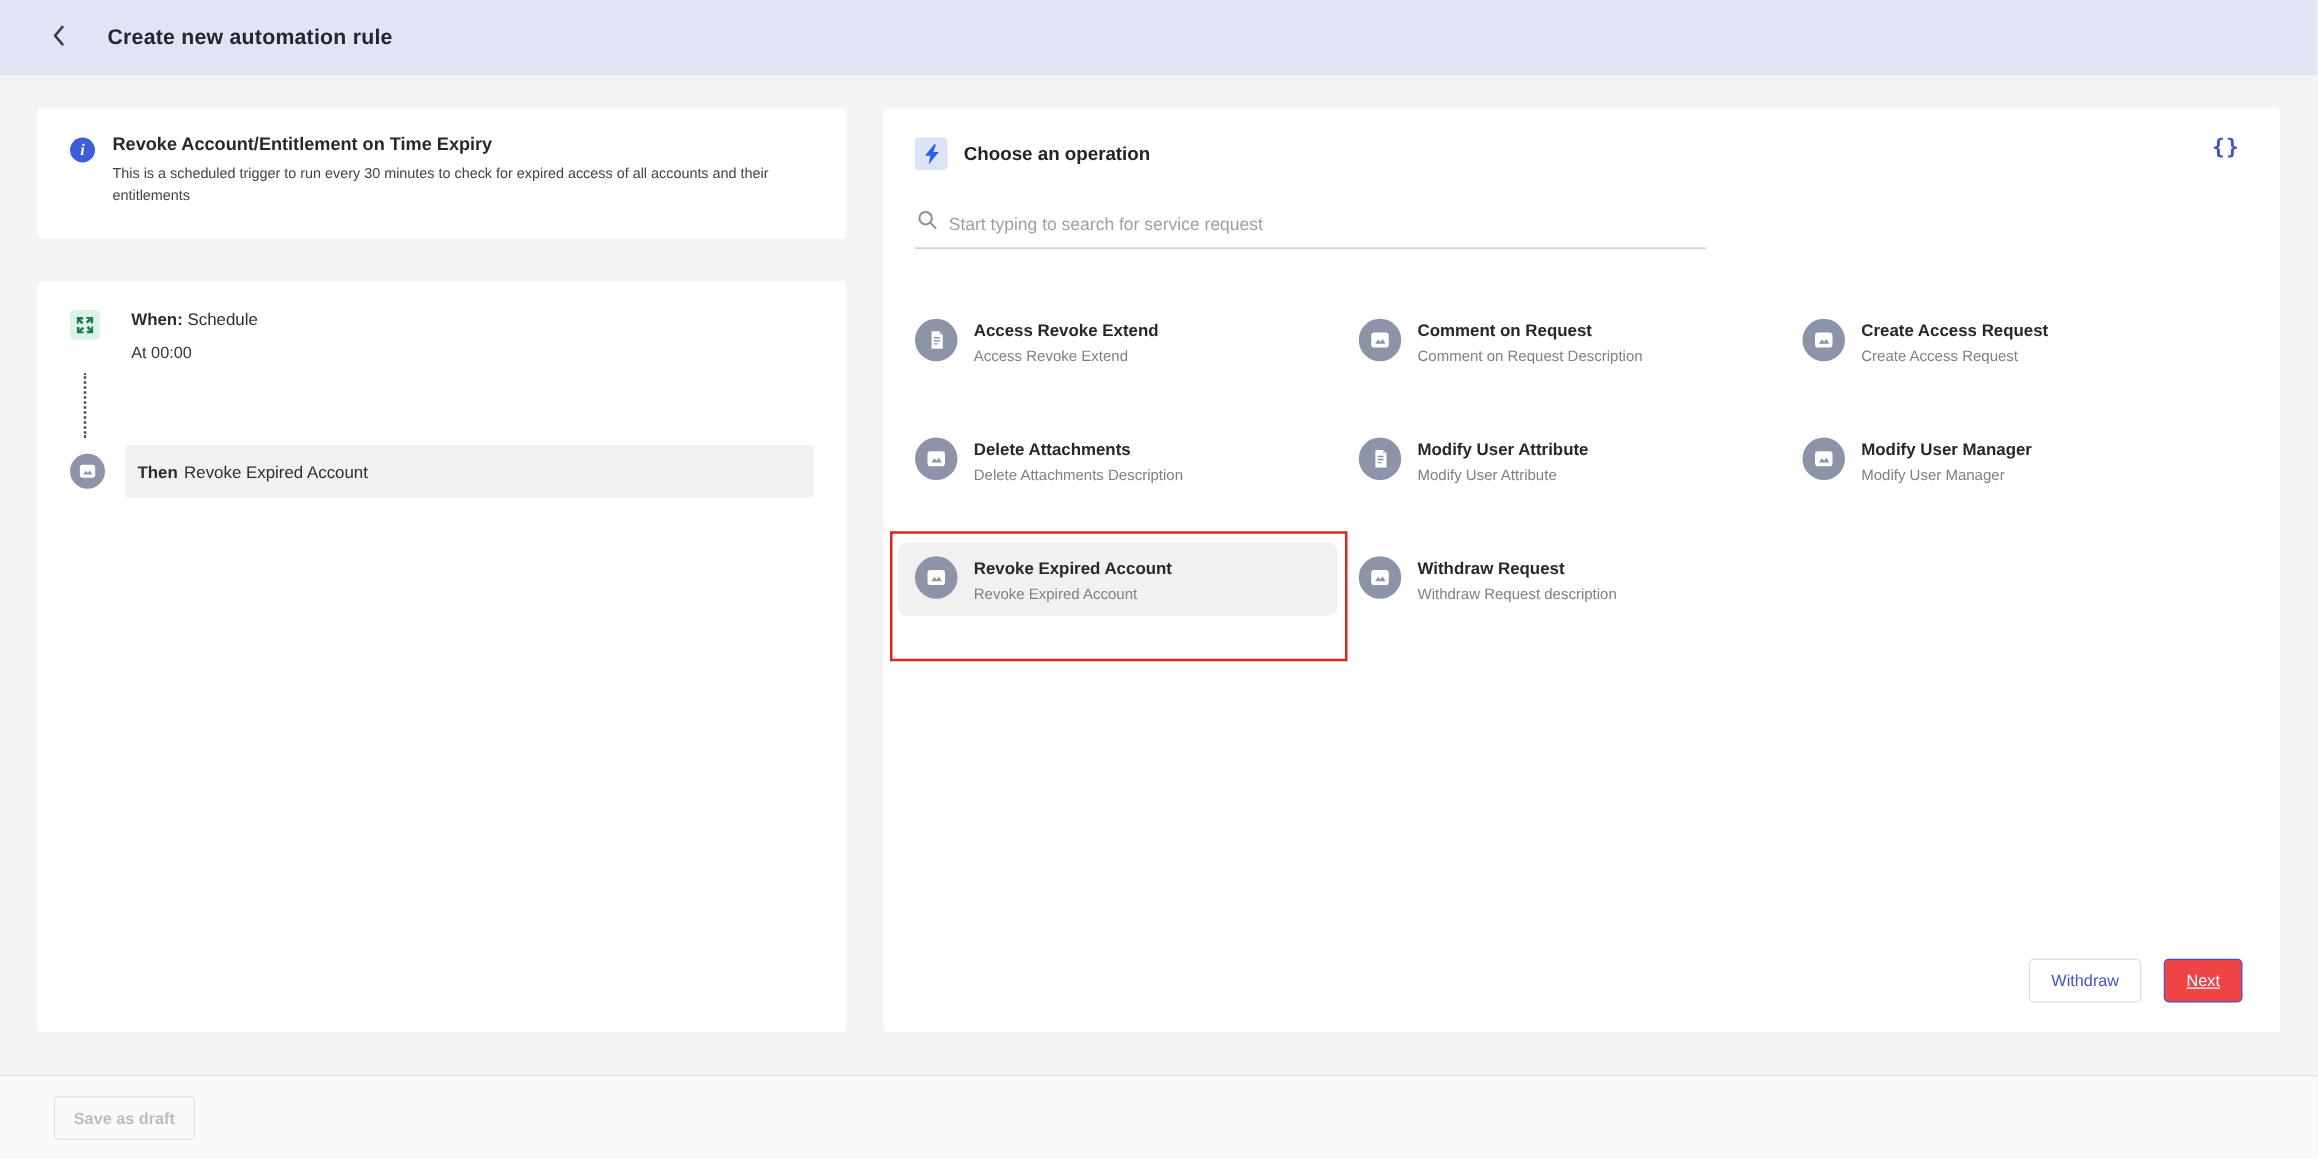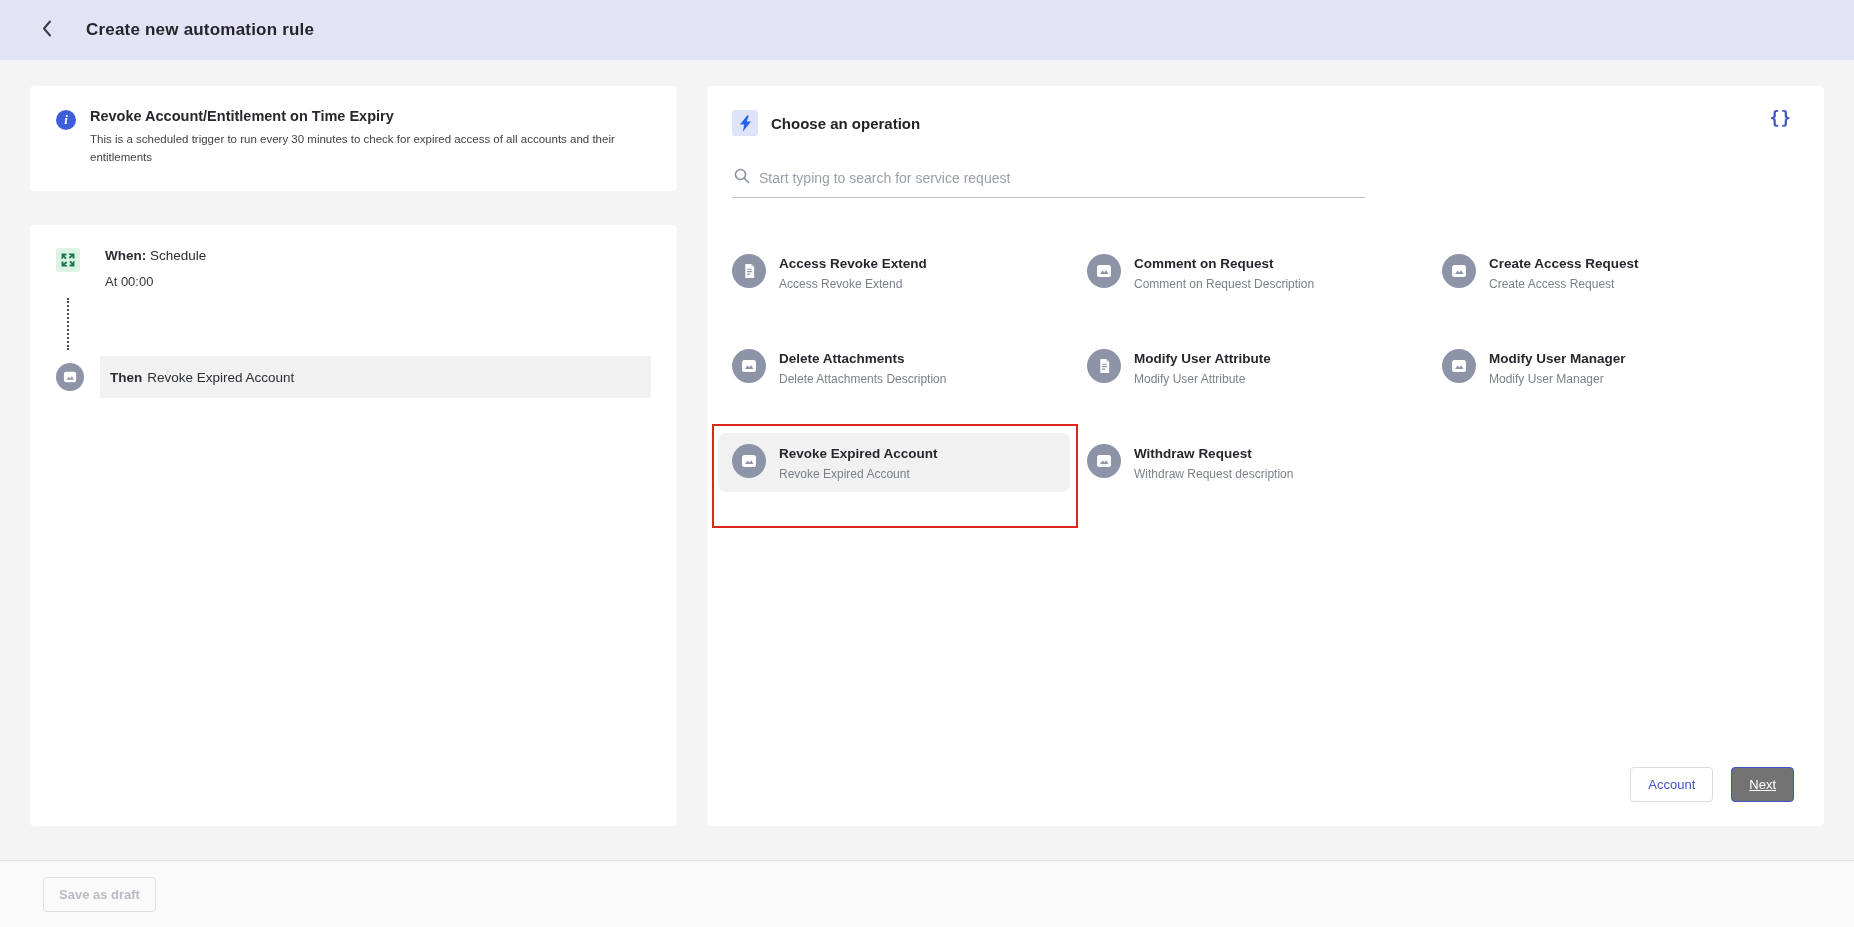--- a/index.html
+++ b/index.html
@@ -66,21 +66,21 @@
   .op-item.selected { background:#f1f1f2; }
   .op-name { font-size:13.5px; font-weight:bold; color:#26282d; padding-top:2px; }
   .op-desc { font-size:12px; color:#7b808a; margin-top:6px; }
   .red-box { position:absolute; top:-20px; left:-20px; width:366px; height:104px;
     border:2px solid #e0261c; pointer-events:none; }
 
   .panel-actions { position:absolute; right:30px; bottom:24px; display:flex; gap:18px; }
   .btn { font-family:"Liberation Sans", sans-serif; font-size:13px; border-radius:4px;
     padding:9px 17px; cursor:pointer; }
   .btn-secondary { background:#ffffff; border:1px solid #dcdde1; color:#4353c9; }
-  .btn-primary { background:#737373; border:1px solid #4353c9; color:#ffffff;text-decoration:underline; }
+  .btn-primary { background:#ef4444; border:1px solid #4353c9; color:#ffffff;text-decoration:underline; }
 
   
   .footer { height:67px; background:#fafafa; border-top:1px solid #e3e3e5;
     display:flex; align-items:center; padding-left:43px; }
   .btn-draft { background:transparent; border:1px solid #dfe0e3; color:#b9bcc2;
     font-size:13px; border-radius:4px; padding:9px 15px; cursor:default;
     font-family:"Liberation Sans", sans-serif;font-weight:bold; }
 </style>
 </head>
 <body>
@@ -291,21 +291,21 @@
               <div class="op-name">Withdraw Request</div>
           <div class="op-desc">Withdraw Request description</div>
             </div>
         </div>
       </div>
 
       <div class="op-cell"></div>
     </div>
 
     <div class="panel-actions">
-      <button class="btn btn-secondary">Account</button>
+      <button class="btn btn-secondary">Withdraw</button>
       <button class="btn btn-primary">Next</button>
     </div>
   </section>
 </div>
 
 <footer class="footer">
   <button class="btn-draft">Save as draft</button>
 </footer>
 
 </body></html>

